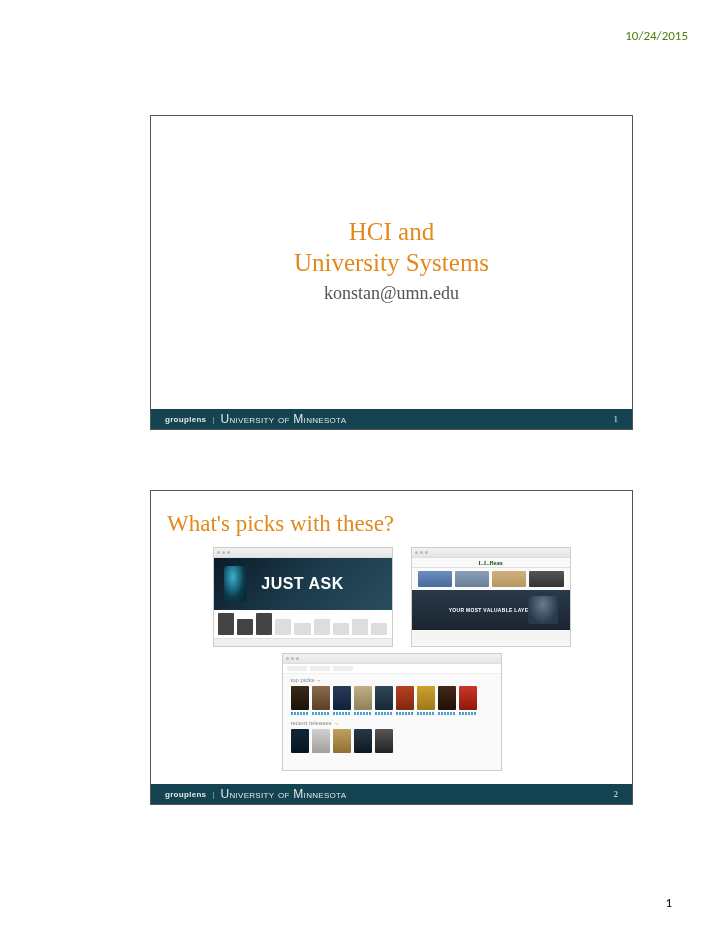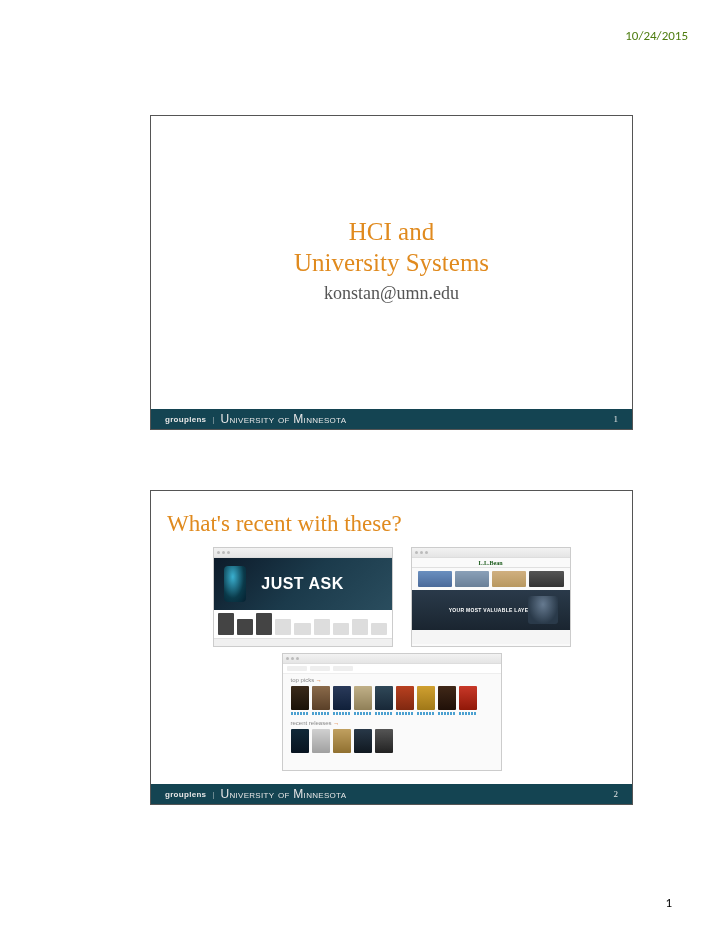--- a/index.html
+++ b/index.html
@@ -202,21 +202,21 @@
   <div class="s1-email">konstan@umn.edu</div>
   <div class="slide-footer">
     <span class="footer-brand">grouplens</span>
     <span class="footer-sep">|</span>
     <span class="footer-univ">University of Minnesota</span>
     <span class="footer-num">1</span>
   </div>
 </div>
 
 <div class="slide slide2">
-  <div class="s2-title">What's recent with these?</div>
+  <div class="s2-title">What's picks with these?</div>
 
   <div class="thumbs-row1">
 
     <div class="thumb thumb-a">
       <div class="browser-chrome">
         <div class="dot"></div>
           <div class="dot"></div>
           <div class="dot"></div>
       </div>
       <div class="amazon-hero">

